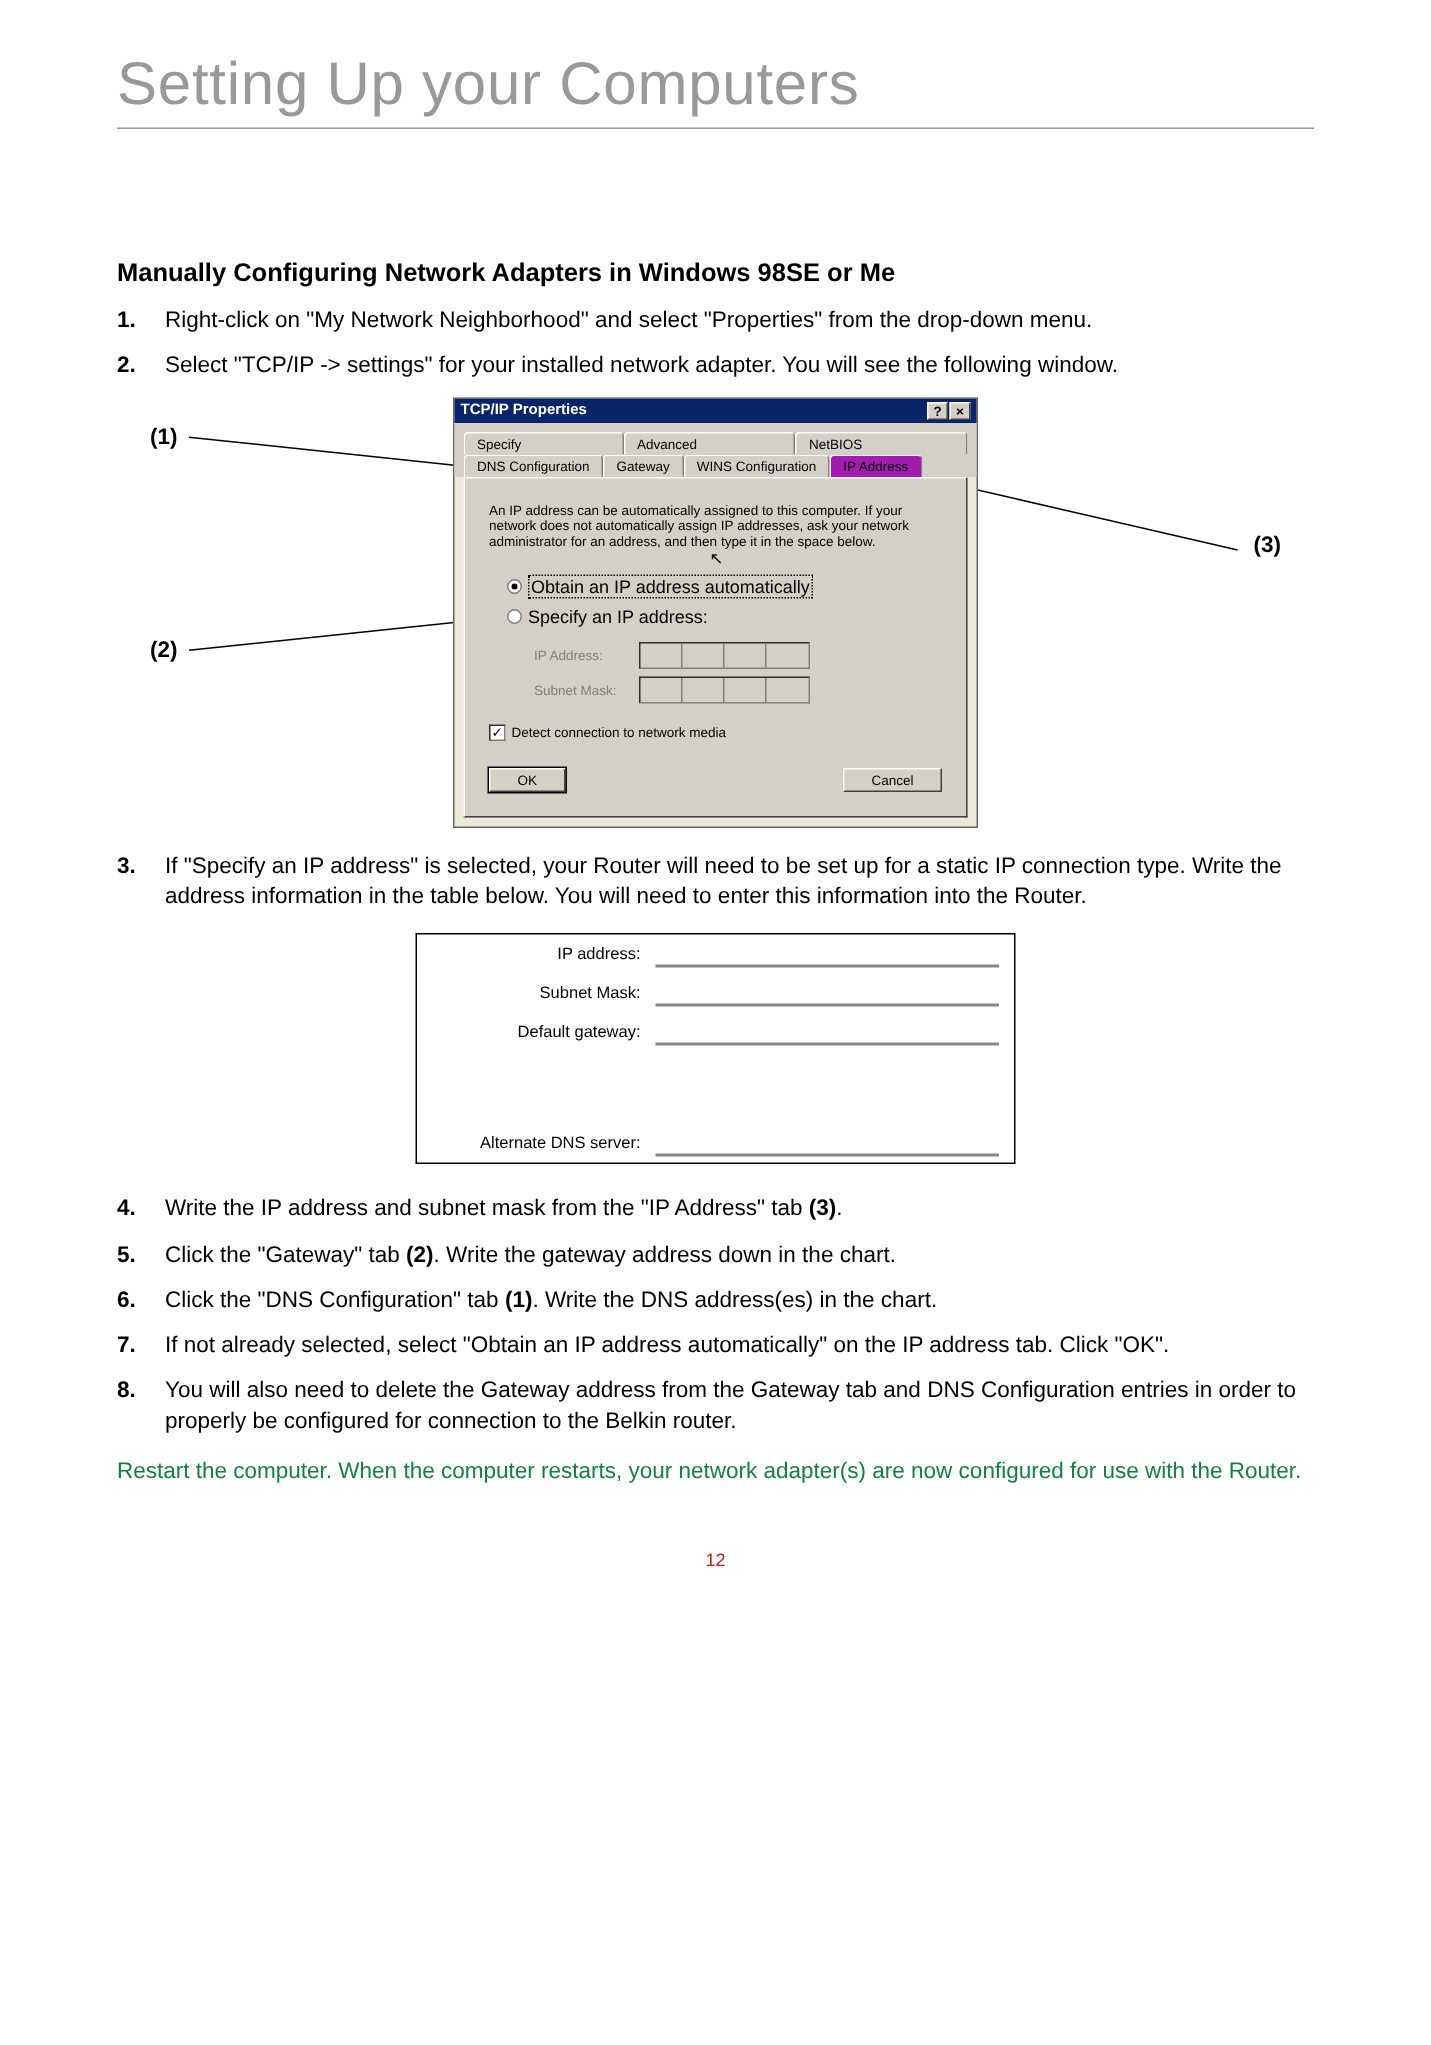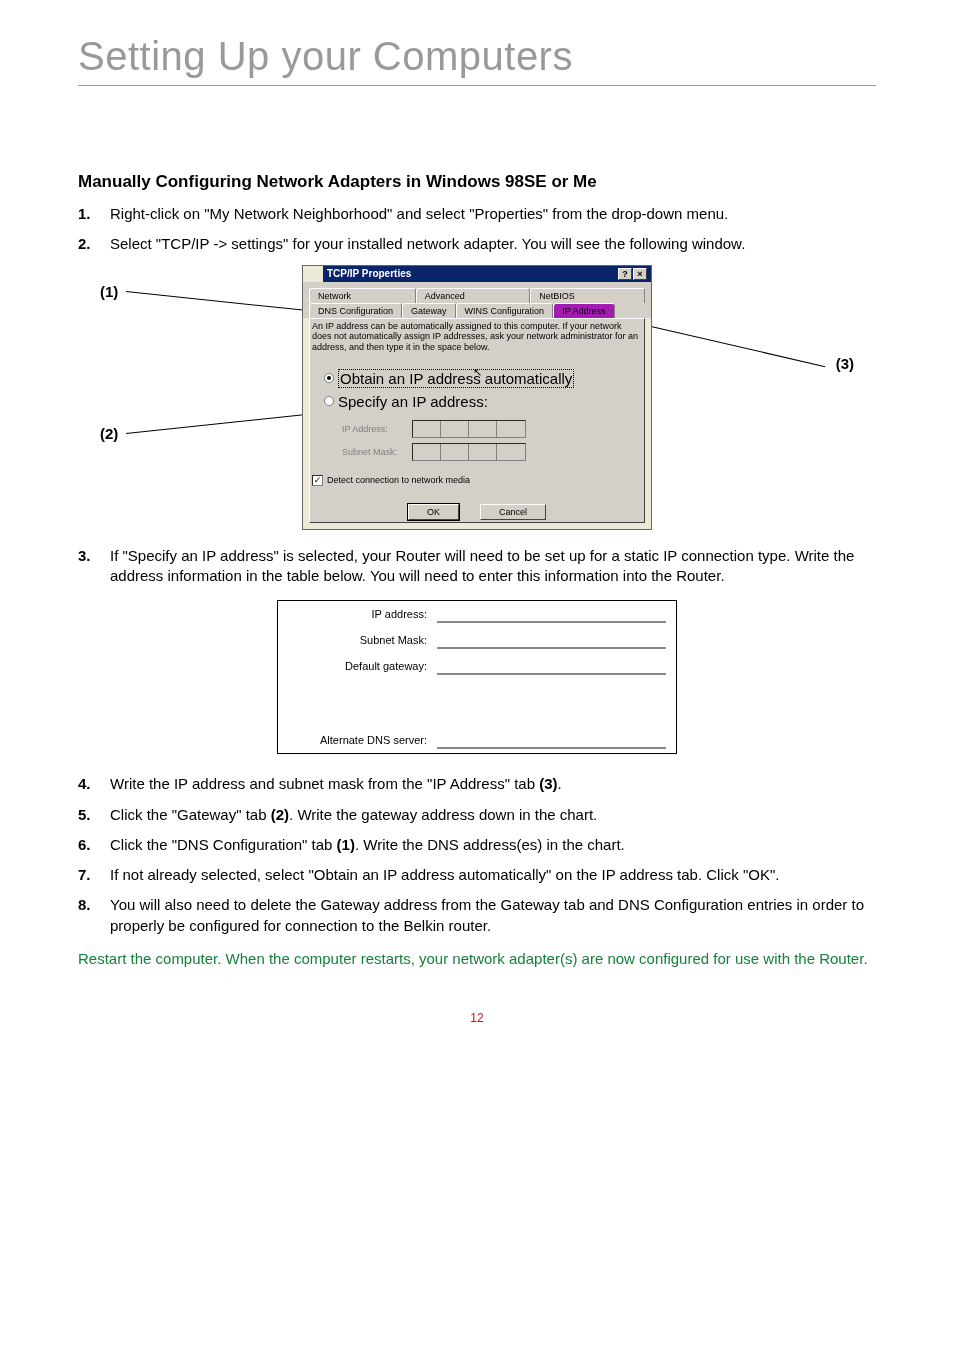--- a/index.html
+++ b/index.html
@@ -62,21 +62,20 @@
       position: relative;
     }
     .titlebar {
       background: #0a246a;
       color: #fff;
       padding: 2px 4px;
       display: flex;
       justify-content: space-between;
       font-size: 10px;
       font-weight: bold;
-      margin-left: 20px;
     }
     .titlebar-btns {
       display: flex;
       gap: 1px;
     }
     .titlebar-btn {
       background: #d4d0c8;
       color: #000;
       width: 14px;
       height: 12px;
@@ -109,30 +108,30 @@
     .tab.active {
       background: #a21caf;
       position: relative;
       z-index: 1;
     }
     .tab-content {
       background: #d4d0c8;
       border: 1px solid #fff;
       border-right-color: #404040;
       border-bottom-color: #404040;
-      padding: 2px;
+      padding: 16px;
       margin: 0 6px 6px 6px;
     }
     .desc-text {
       font-size: 9px;
       line-height: 1.2;
       margin-bottom: 16px;
     }
     .radio-opt {
-      font-size: 15px;
+      font-size: 12px;
       margin: 5px 0 5px 12px;
       display: flex;
       align-items: center;
       gap: 4px;
     }
     .radio-opt .radio {
       width: 10px;
       height: 10px;
       border: 1px solid #808080;
       border-radius: 50%;
@@ -188,21 +187,21 @@
       height: 11px;
       border: 1px inset #808080;
       background: #fff;
       display: flex;
       align-items: center;
       justify-content: center;
       font-size: 9px;
     }
     .dlg-btns {
       display: flex;
-      justify-content: center;
+      justify-content: space-between;
       gap: 21px;
       margin-top: 10px;
     }
     .dlg-btn {
       background: #d4d0c8;
       border: 1px solid #fff;
       border-right-color: #404040;
       border-bottom-color: #404040;
       padding: 2px 18px;
       font-size: 9px;
@@ -292,21 +291,21 @@
   <div class="dialog-img">
     <div class="titlebar">
       <span>TCP/IP Properties</span>
       <div class="titlebar-btns">
         <div class="titlebar-btn">?</div>
         <div class="titlebar-btn">×</div>
       </div>
     </div>
     <div class="tabs">
       <div class="tab-row">
-        <div class="tab" style="flex:1.1">Network</div>
+        <div class="tab" style="flex:1.1">Specify</div>
         <div class="tab" style="flex:1.2">Advanced</div>
         <div class="tab" style="flex:1.2">NetBIOS</div>
       </div>
       <div class="tab-row">
         <div class="tab">DNS Configuration</div>
         <div class="tab">Gateway</div>
         <div class="tab">WINS Configuration</div>
         <div class="tab active">IP Address</div>
       </div>
     </div>

